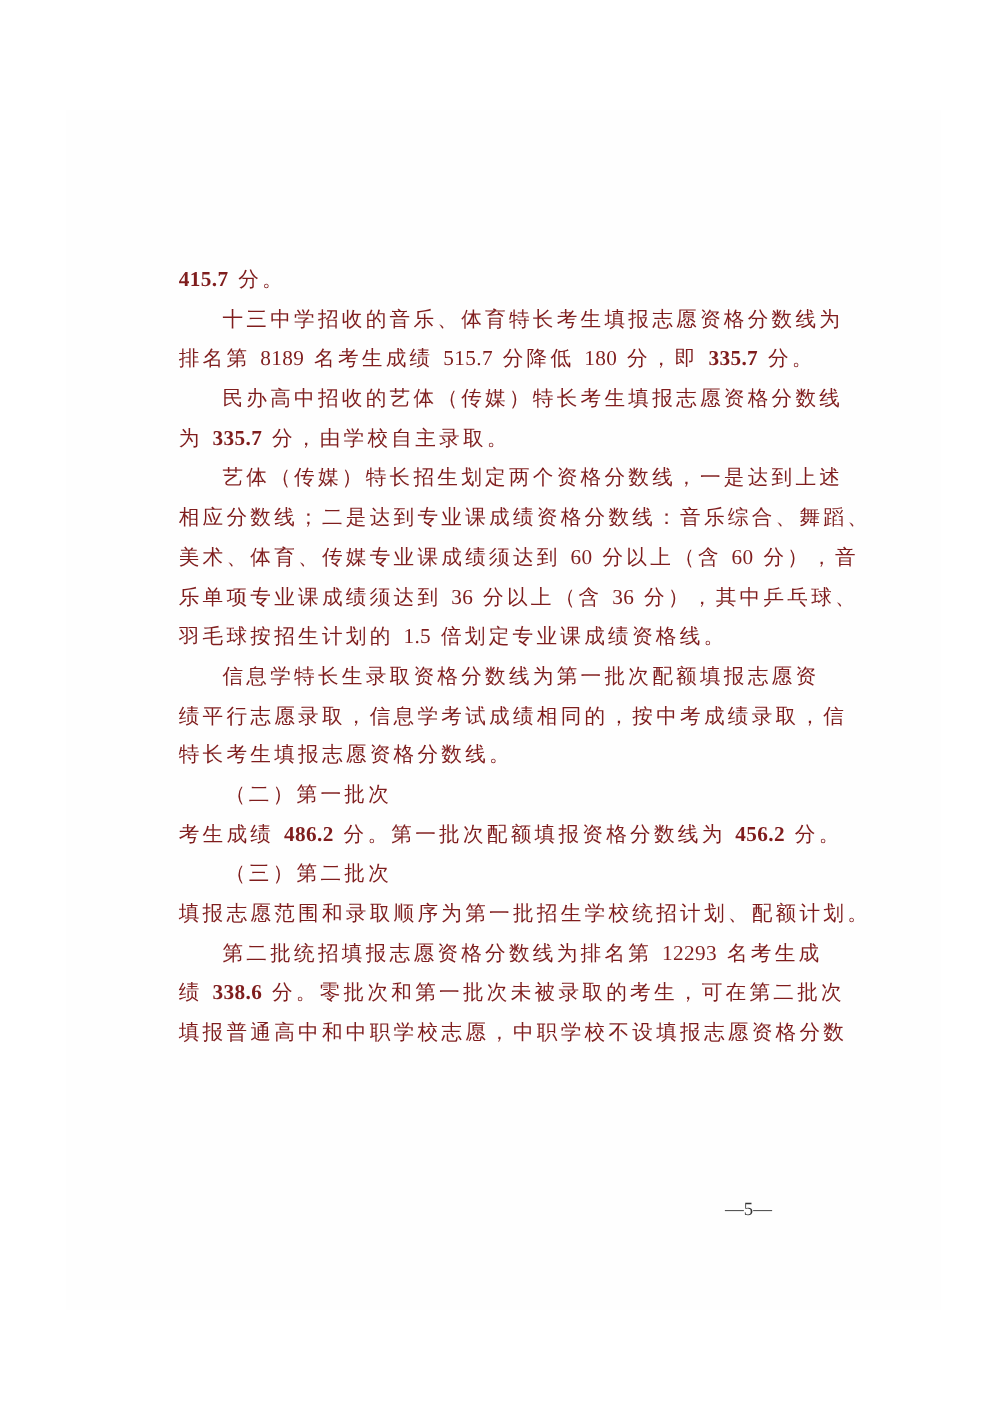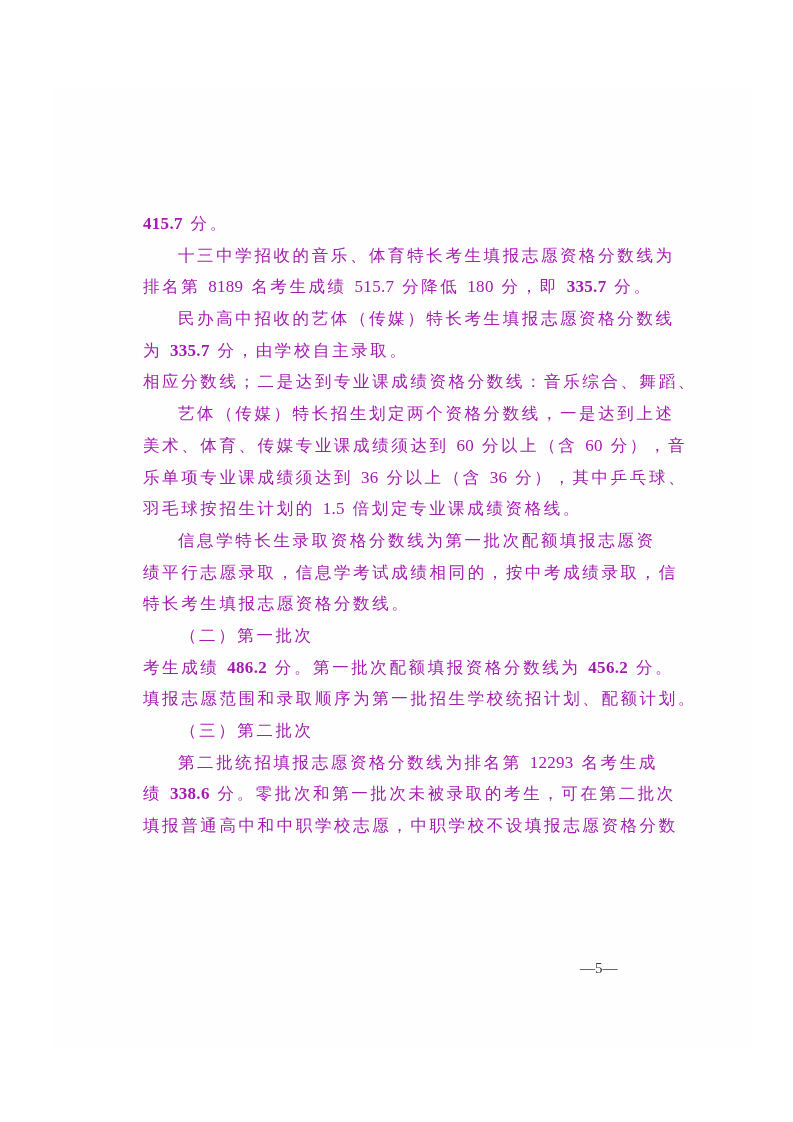--- a/index.html
+++ b/index.html
@@ -13,21 +13,21 @@
       position: absolute;
       left: 53px; top: 88px;
       width: 700px; height: 960px;
       background: #fefefe;
     }
     .page-body {
       position: absolute;
       left: 143px; top: 208px;
       width: 500px;
       font-family: "DejaVu Serif", "Liberation Serif", serif;
-      color: #a21caf;
+      color: #7f1d1d;
       font-size: 16.5px;
       letter-spacing: 2.6px;
     }
     .line {
       height: 31.7px;
       line-height: 31.7px;
       white-space: nowrap;
     }
     .indent { padding-left: 35px; }
     .indent-head { padding-left: 37px; }
@@ -45,30 +45,30 @@
 <body>
 
 <div class="scan"></div>
 
 <div class="page-body" id="page-body">
     <div class="line"><b class="num">415.7</b><span> 分。</span></div>
     <div class="line indent"><span>十三中学招收的音乐、体育特长考生填报志愿资格分数线为</span></div>
     <div class="line"><span>排名第 </span><span class="num">8189</span><span> 名考生成绩 </span><span class="num">515.7</span><span> 分降低 </span><span class="num">180</span><span> 分，即 </span><b class="num">335.7</b><span> 分。</span></div>
     <div class="line indent"><span>民办高中招收的艺体（传媒）特长考生填报志愿资格分数线</span></div>
     <div class="line"><span>为 </span><b class="num">335.7</b><span> 分，由学校自主录取。</span></div>
+    <div class="line indent"><span>艺体（传媒）特长招生划定两个资格分数线，一是达到上述</span></div>
     <div class="line"><span>相应分数线；二是达到专业课成绩资格分数线：音乐综合、舞蹈、</span></div>
-    <div class="line indent"><span>艺体（传媒）特长招生划定两个资格分数线，一是达到上述</span></div>
     <div class="line"><span>美术、体育、传媒专业课成绩须达到 </span><span class="num">60</span><span> 分以上（含 </span><span class="num">60</span><span> 分），音</span></div>
     <div class="line"><span>乐单项专业课成绩须达到 </span><span class="num">36</span><span> 分以上（含 </span><span class="num">36</span><span> 分），其中乒乓球、</span></div>
     <div class="line"><span>羽毛球按招生计划的 </span><span class="num">1.5</span><span> 倍划定专业课成绩资格线。</span></div>
     <div class="line indent"><span>信息学特长生录取资格分数线为第一批次配额填报志愿资</span></div>
     <div class="line"><span>绩平行志愿录取，信息学考试成绩相同的，按中考成绩录取，信</span></div>
     <div class="line"><span>特长考生填报志愿资格分数线。</span></div>
     <div class="line indent-head"><span>（二）第一批次</span></div>
     <div class="line"><span>考生成绩 </span><b class="num">486.2</b><span> 分。第一批次配额填报资格分数线为 </span><b class="num">456.2</b><span> 分。</span></div>
+    <div class="line indent-head"><span>（三）第二批次</span></div>
     <div class="line"><span>填报志愿范围和录取顺序为第一批招生学校统招计划、配额计划。</span></div>
-    <div class="line indent-head"><span>（三）第二批次</span></div>
     <div class="line indent"><span>第二批统招填报志愿资格分数线为排名第 </span><span class="num">12293</span><span> 名考生成</span></div>
     <div class="line"><span>绩 </span><b class="num">338.6</b><span> 分。零批次和第一批次未被录取的考生，可在第二批次</span></div>
     <div class="line"><span>填报普通高中和中职学校志愿，中职学校不设填报志愿资格分数</span></div>
   </div>
 
 <div class="page-number">—5—</div>
 
 </body></html>

